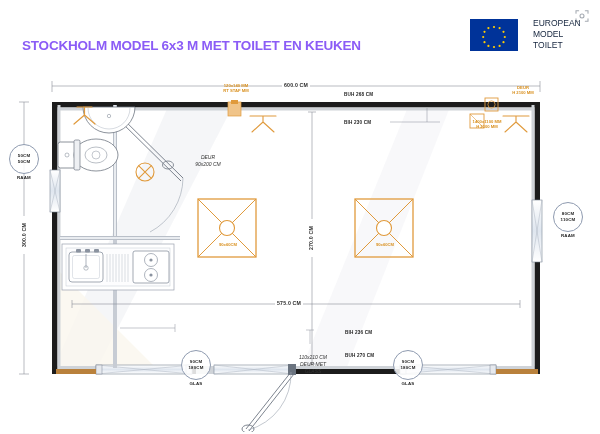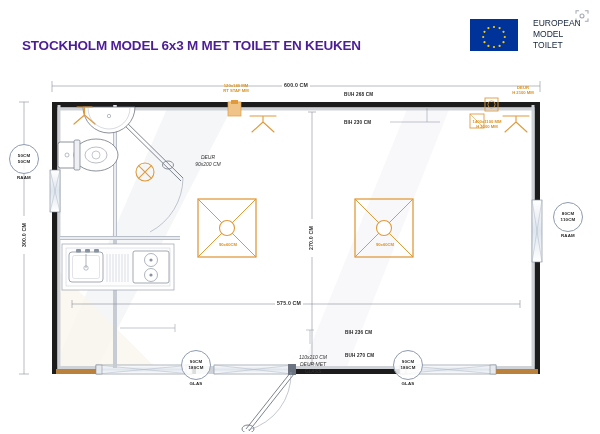--- a/index.html
+++ b/index.html
@@ -8,21 +8,21 @@
     background: #ffffff;
     font-family: "Liberation Sans", sans-serif;
     overflow: hidden;
   }
   #root { position: relative; width: 600px; height: 434px; background: #fff; }
 
   
   .title {
     position: absolute; left: 22px; top: 38px;
     font-size: 13.5px; font-weight: bold; letter-spacing: -0.2px;
-    color: #4c1d95; white-space: nowrap;
+    color: #8b5cf6; white-space: nowrap;
   }
   .eu-badge { position: absolute; left: 470px; top: 18px; display: flex; align-items: center; gap: 15px; }
   .eu-flag {
     width: 48px; height: 32px; background: #003399; position: relative;
     display: flex; align-items: center; justify-content: center;
   }
   .eu-text { font-size: 8.5px; color: #13233c; line-height: 1.32; font-weight: 500; }
   .expand-icon { position: absolute; right: 10px; top: 8px; width: 16px; height: 16px; opacity: .55; }
 
   

